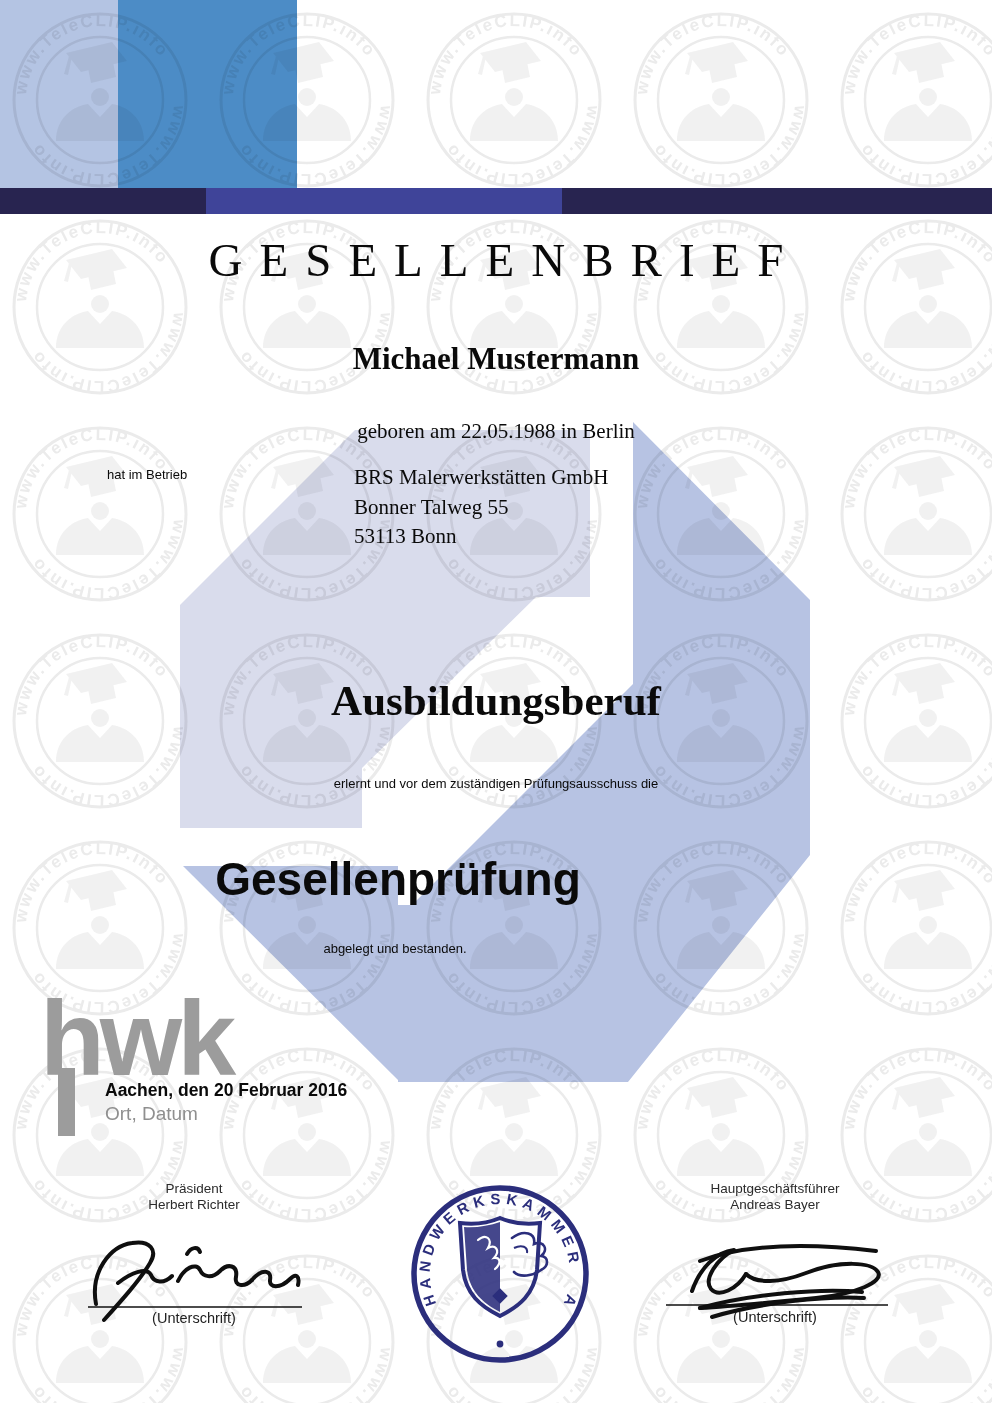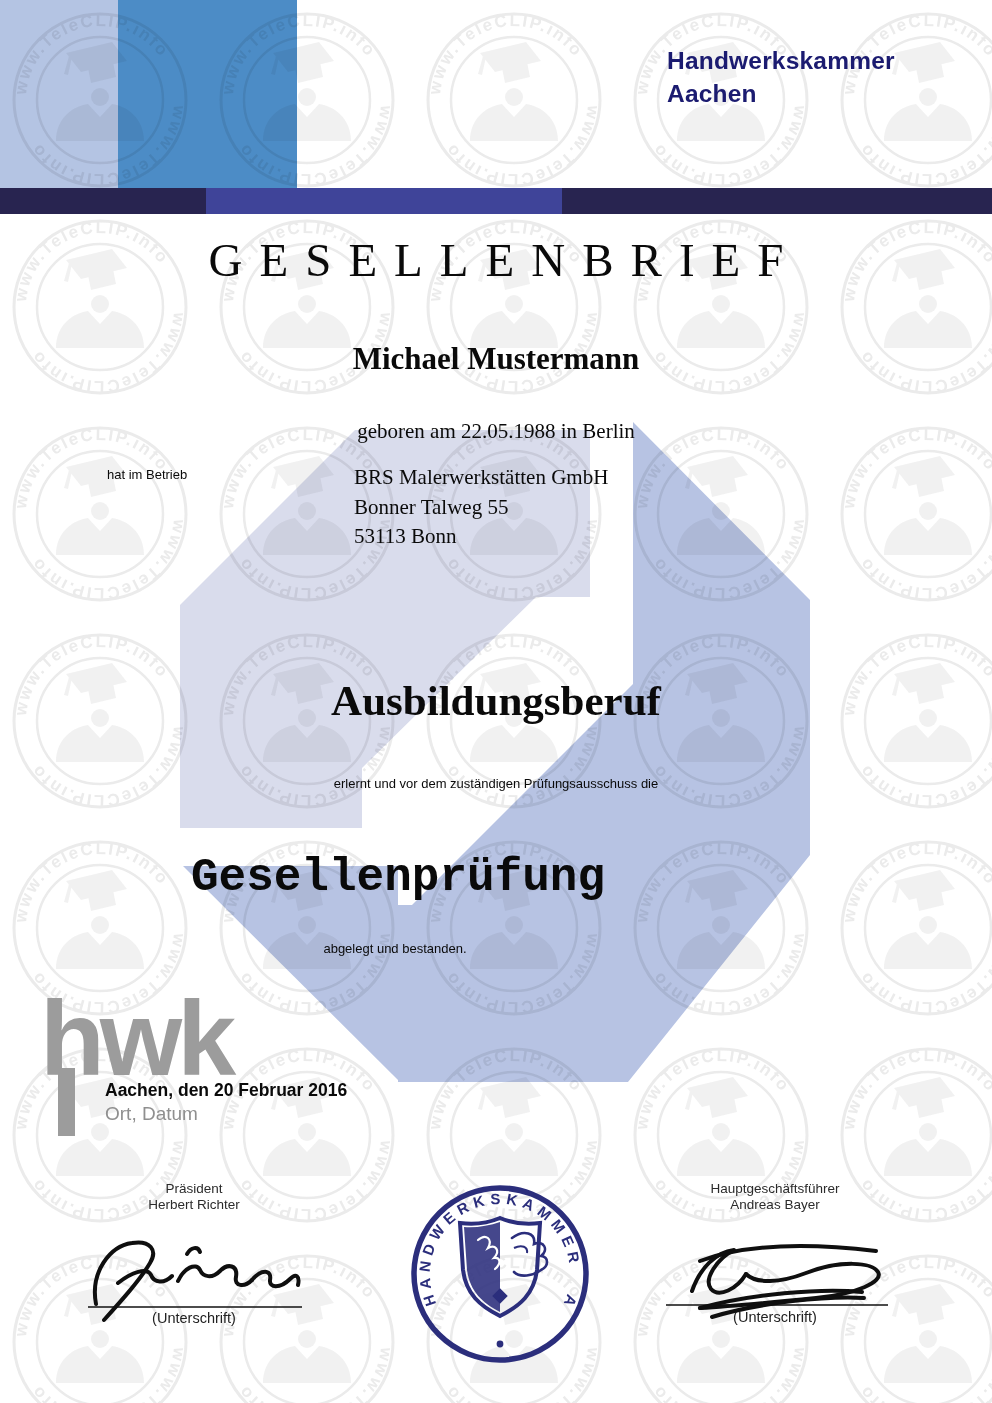--- a/index.html
+++ b/index.html
@@ -37,21 +37,21 @@
          font-family:"Liberation Serif","DejaVu Serif",serif;font-size:21px;color:var(--ink);margin-top:44px;}
   .small-sans{font-size:13px;color:var(--ink);}
   .intro-label{position:absolute;left:107px;top:467px;}
   .company{position:absolute;left:354px;top:463px;font-family:"Liberation Serif","DejaVu Serif",serif;
            font-size:21px;line-height:29.5px;color:var(--ink);}
   .period{position:absolute;left:107px;top:610px;}
   .profession{position:absolute;left:0;top:676px;width:992px;text-align:center;
               font-family:"Liberation Serif","DejaVu Serif",serif;font-size:43px;font-weight:bold;color:var(--ink);}
   .exam-intro{position:absolute;left:0;top:776px;width:992px;text-align:center;}
   .exam-name{position:absolute;left:0;top:852px;width:796px;text-align:center;
-             font-family:Liberation Mono, monospace;font-size:46px;font-weight:bold;color:var(--ink);}
+             font-family:Liberation Sans, sans-serif;font-size:46px;font-weight:bold;color:var(--ink);}
   .exam-result{position:absolute;left:0;top:941px;width:790px;text-align:center;}
   .hwk-logo{position:absolute;left:40px;top:985px;font-size:106px;font-weight:bold;line-height:1;
             color:var(--hwk-gray);letter-spacing:-5px;}
   .hwk-stem{position:absolute;left:58px;top:1068px;width:17px;height:68px;background:var(--hwk-gray);}
   .place-date{position:absolute;left:105px;top:1080px;font-size:17.5px;font-weight:bold;color:var(--ink);}
   .place-date-label{position:absolute;left:105px;top:1103px;font-size:19px;color:var(--gray-label);}
   .sig-block{position:absolute;text-align:center;font-size:13.5px;line-height:16px;color:#2b2b2b;}
   .sig-block.left{left:88px;top:1181px;width:212px;}
   .sig-block.right{left:663px;top:1181px;width:224px;}
   .unterschrift{position:absolute;text-align:center;font-size:14.5px;color:#222;}
@@ -99,24 +99,20 @@
             <path d="M69,56 L64,74 L68,75 L72,57 Z"></path>
           </g>
         </g>
       </pattern>
     </defs>
     <rect x="0" y="0" width="992" height="1403" fill="url(#wmpat)"></rect>
   </svg>
 
   <div class="content">
 
-    <div class="org-name">
-      <div>Handwerkskammer</div>
-      <div>Aachen</div>
-    </div>
 
     <div class="doc-title">GESELLENBRIEF</div>
     <div class="recipient">Michael Mustermann</div>
     <div class="birth">geboren am 22.05.1988 in Berlin</div>
 
     <div class="intro-label small-sans abs">hat im Betrieb</div>
 
     <div class="company">
       <div>BRS Malerwerkstätten GmbH</div>
       <div>Bonner Talweg 55</div>

